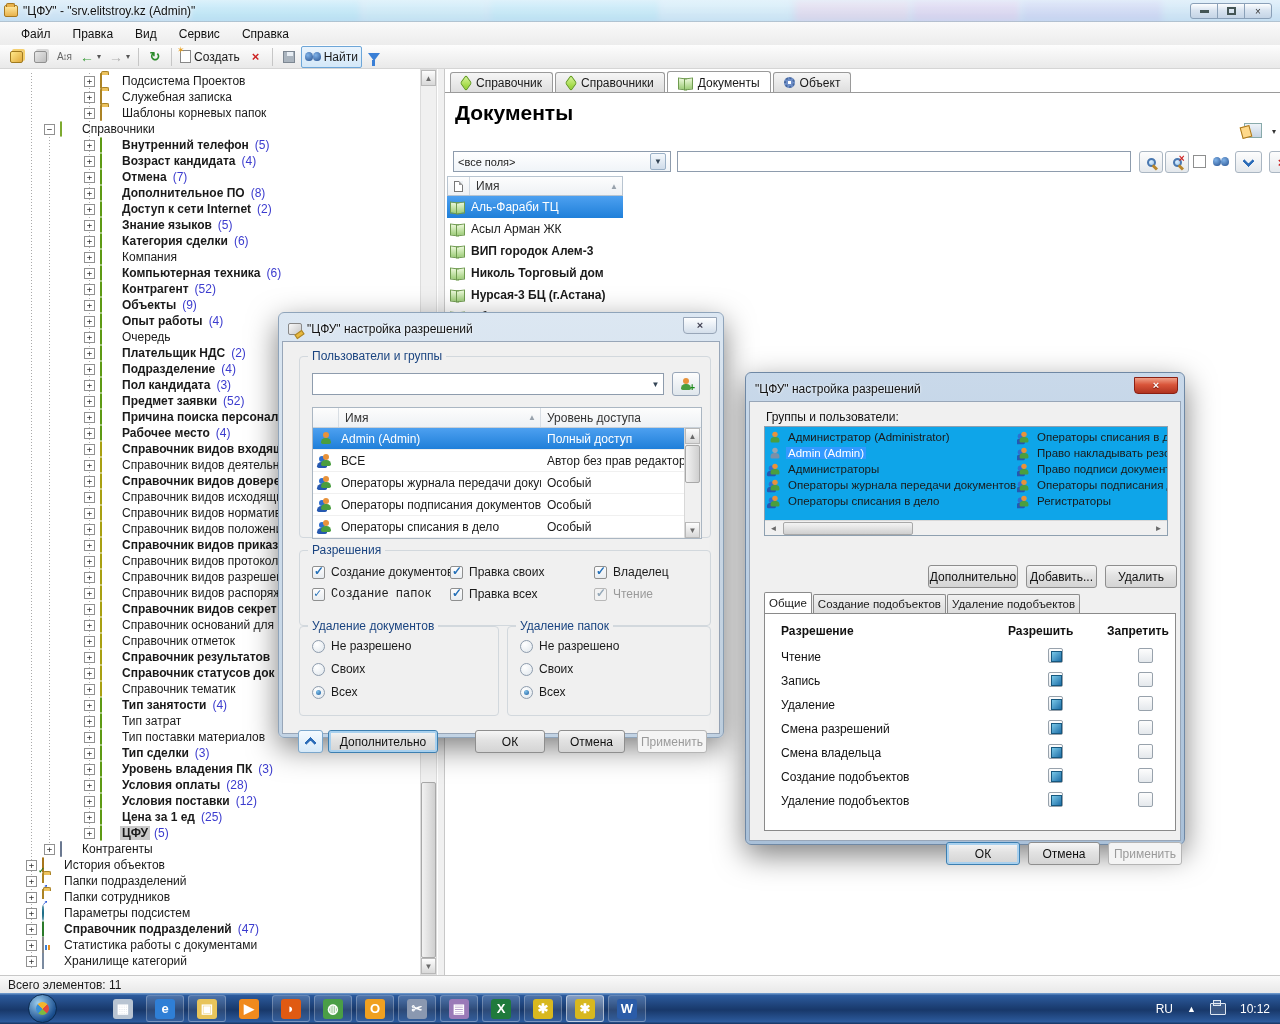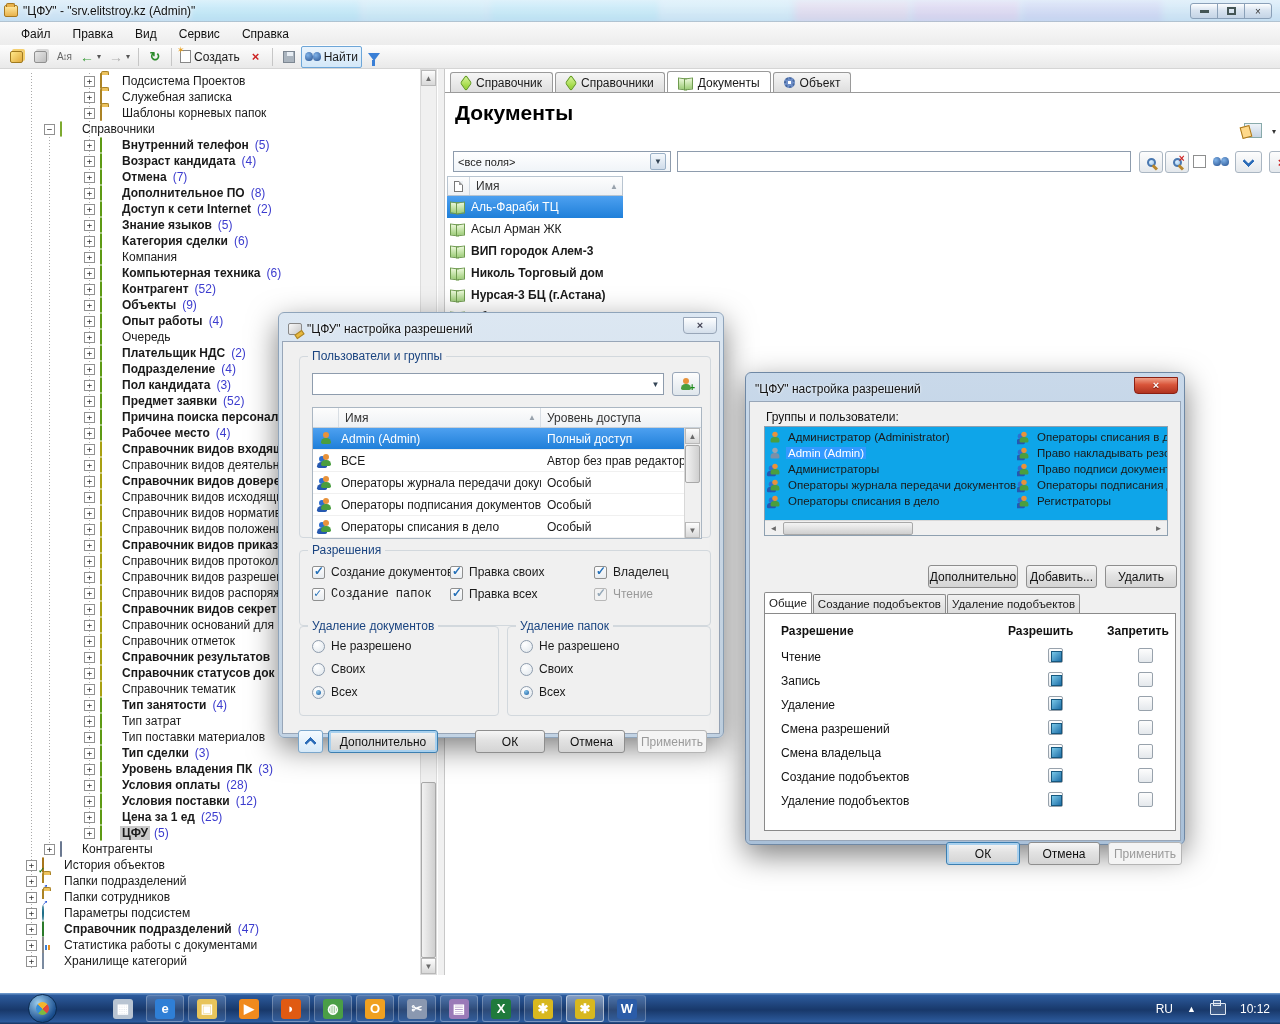--- a/index.html
+++ b/index.html
@@ -922,20 +922,23 @@
             <span class="pbox on" style="left: 283px; top: 178px;"></span>
             <span class="pbox" style="left: 373px; top: 178px;"></span>
           </div>
       </div>
       <div class="win-btn focused" style="left:196px;top:440px;width:74px;">ОК</div>
       <div class="win-btn" style="left:278px;top:440px;width:72px;">Отмена</div>
       <div class="win-btn disabled" style="left:358px;top:440px;width:74px;">Применить</div>
     </div>
   </div>
 
+  <div class="statusbar">
+    <span>Всего элементов: 11</span>
+  </div>
 
   <div class="taskbar">
     <div class="start-orb">
         <span class="orb-flag"></span>
       </div>
     <div id="taskicons">
         <div class="task-ico flat" style="left: 104px;">
           <span class="ti-glyph" style="background: rgb(184, 196, 210);">▦</span>
         </div>
         <div class="task-ico" style="left: 146px;">

